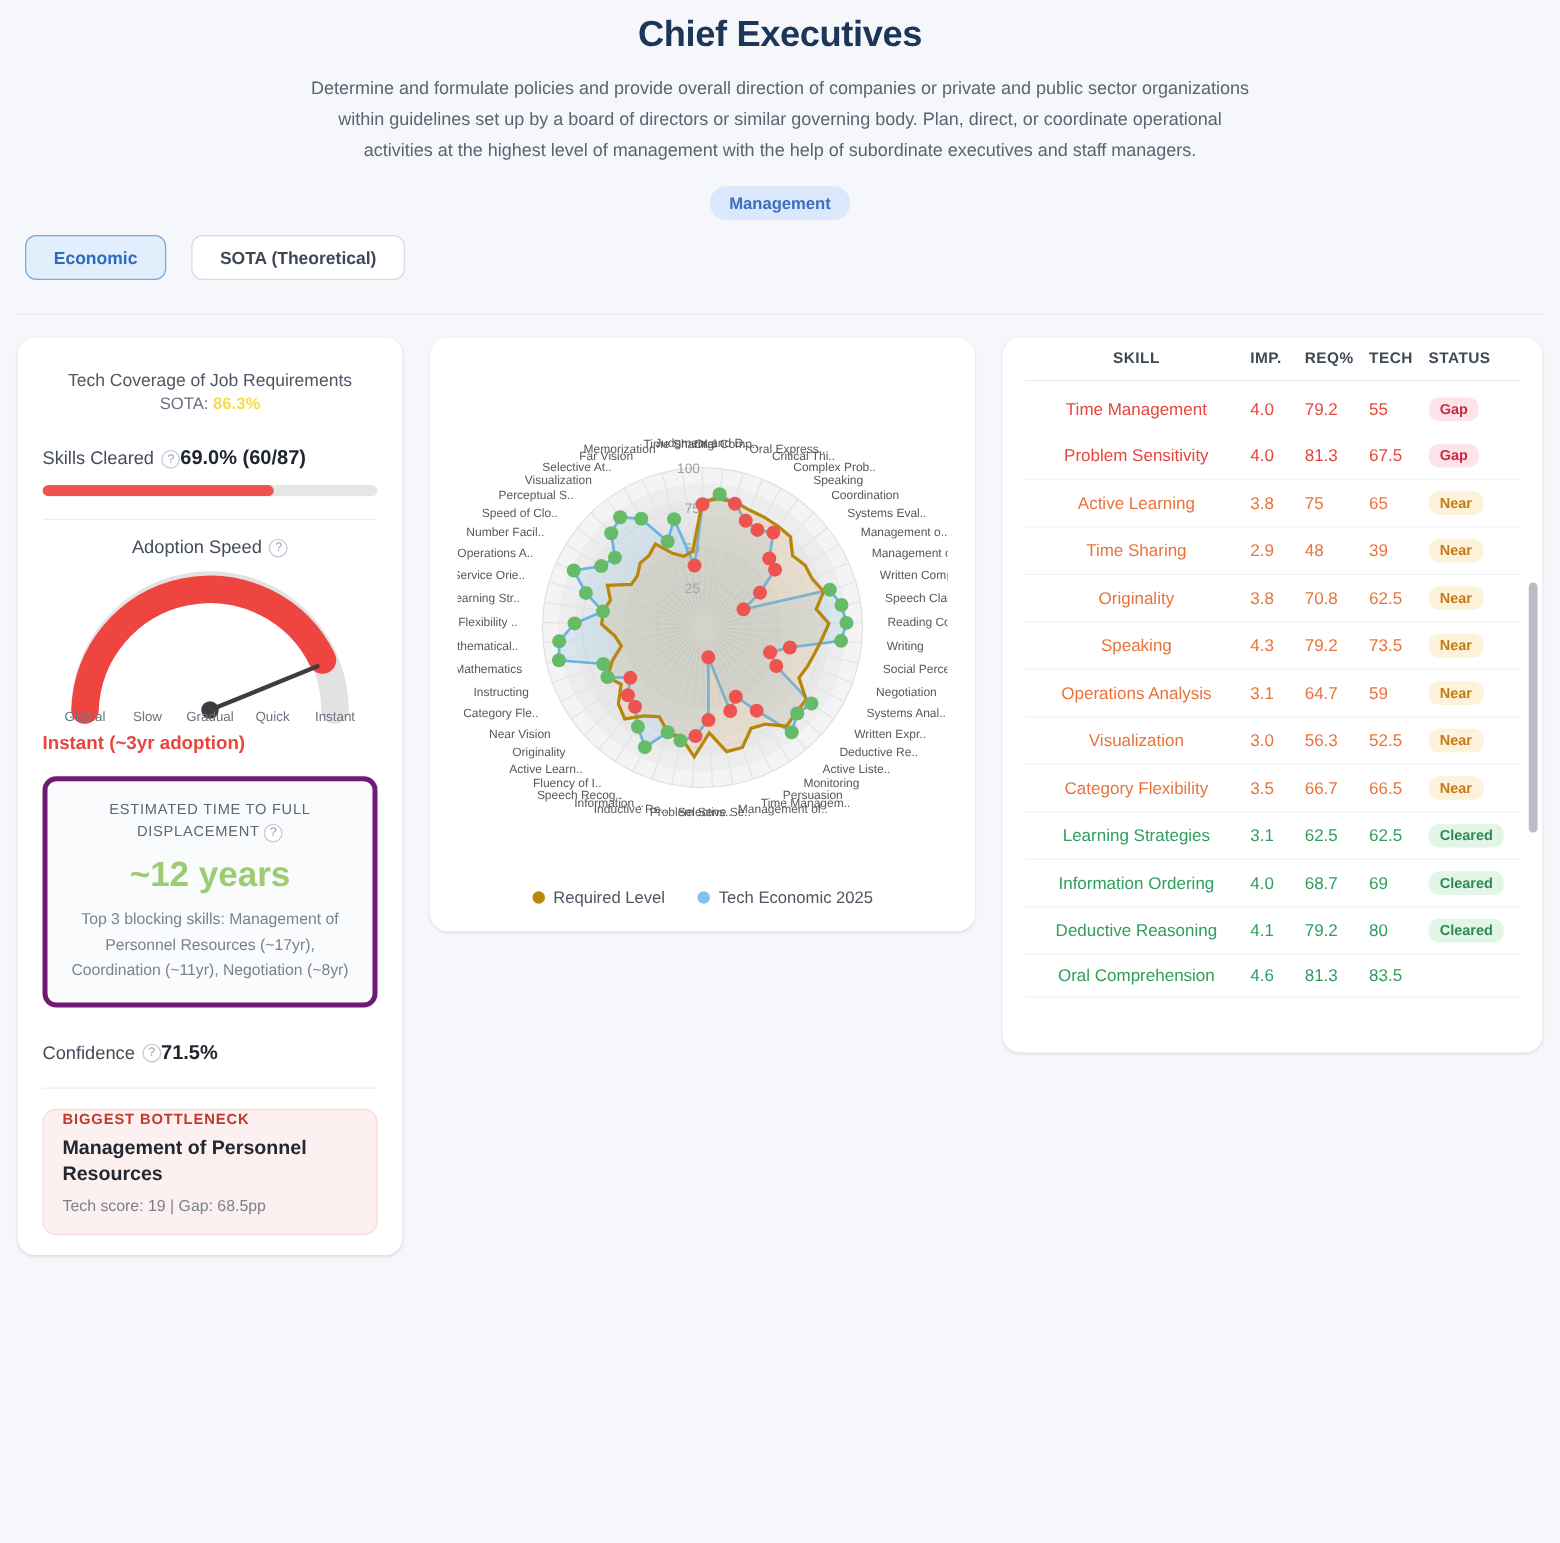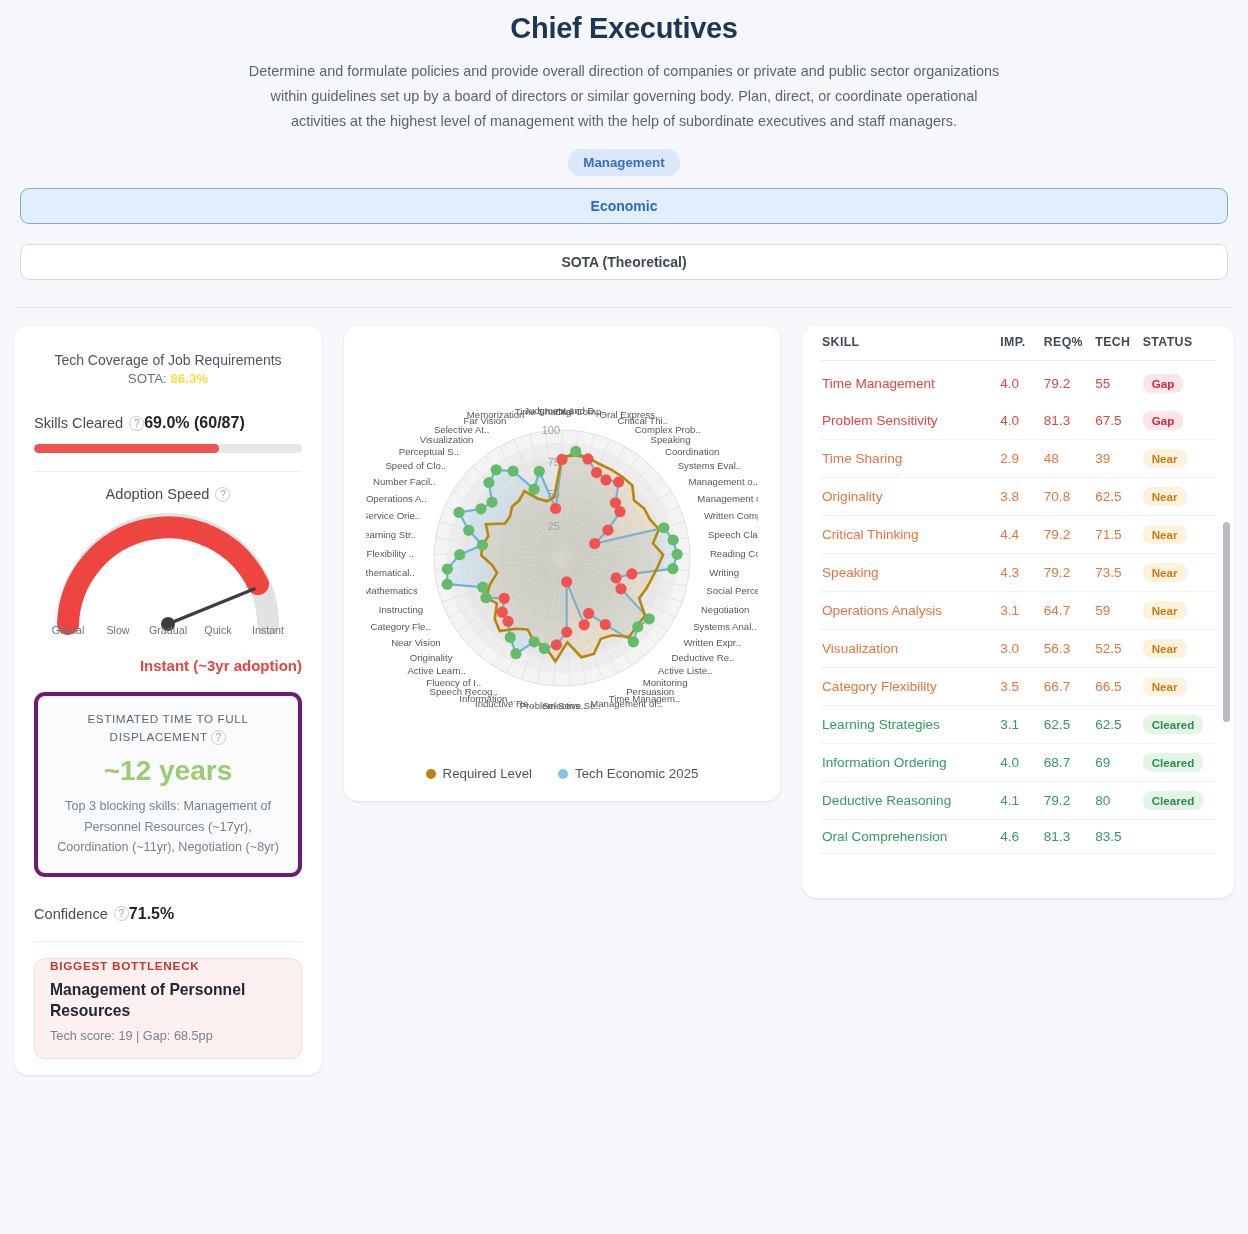--- a/index.html
+++ b/index.html
@@ -20,21 +20,21 @@
   }
   .page-desc {
     max-width:760px; margin:0 auto; font-size:14.4px;
     line-height:1.72; color:#5b6472;
   }
   .cat-badge-wrap { margin-top:16px; }
   .cat-badge {
     display:inline-block; background:#dbe7fb; color:#3b6fbf;
     font-size:13.3px; font-weight:600; padding:6px 15px; border-radius:13px;
   }
-  .tabs { margin:12px 0 0; display:flex; justify-content:center; gap:20px;flex-direction:column; }
+  .tabs { margin:12px 0 0; display:flex; gap:20px; }
   .tab {
     font-size:14px; font-weight:bold; padding:9px 22px;
     border-radius:9px; cursor:pointer; background:#fff;
     border:1.5px solid #d6dbe3; color:#3f4855;
   }
   .tab.active { background:#e3eefc; border-color:#7aa9e0; color:#2c6bbd; }
   .hdr-rule { height:1px; background:#e3e7ee; margin:27px 14px 0; }
 
   
   .grid {
@@ -71,21 +71,21 @@
   .bar-track { height:9px; background:#e6e6e6; border-radius:5px; margin-top:12px; overflow:hidden; }
   .bar-fill { height:100%; background:#ef5350; border-radius:5px; }
   .sep { height:1px; background:#eceef2; margin:18px 0 0; }
 
   
   .gauge-title { text-align:center; font-size:14.6px; color:#434c59; margin:14px 0 4px;
                  display:flex; align-items:center; justify-content:center; gap:6px; }
   .gauge-box { position:relative; width:248px; height:132px; margin:4px auto 0; }
   .gauge-labels { position:relative; width:248px; margin:-14px auto 0; height:16px; }
   .gauge-labels span { position:absolute; font-size:10.7px; color:#6b7280; transform:translateX(-50%); }
-  .gauge-caption { text-align:right; font-size:15px; font-weight:bold; color:#e8453c; margin-top:17px; }
+  .gauge-caption { text-align:left; font-size:15px; font-weight:bold; color:#e8453c; margin-top:2px; }
 
   
   .disp-box {
     border:4px solid #701a75; background:#fafbfc; border-radius:11px;
     padding:14px 14px 16px; margin-top:18px; text-align:center;
   }
   .disp-title {
     font-size:11.7px; letter-spacing:.6px; color:#5e6775; line-height:1.5;
     display:block;
   }
@@ -109,21 +109,21 @@
   .legend-item { display:flex; align-items:center; gap:7px; font-size:13.3px; color:#4d5662; }
   .dot { width:10px; height:10px; border-radius:50%; display:inline-block; }
 
   
   .tbl-scroll { height:572px; overflow:hidden; position:relative; padding:0 18px; }
   table { width:100%; border-collapse:collapse; }
   th, td { text-align:left; padding:9px 2px; font-size:13.6px; white-space:nowrap; }
   thead th { font-size:12.3px; font-weight:bold; color:#3f4855; letter-spacing:.4px;
              border-bottom:1px solid #e7eaef; padding-bottom:11px; }
   tbody td { border-bottom:1px solid #f0f2f5; }
-  .c-skill { width:45%; }
+  .c-skill { width:45%;text-align:center; }
   .c-imp { width:11%; } .c-req { width:13%; } .c-tech { width:12%; } .c-stat { width:19%; }
   .r-gap     { color:#e8453c; }
   .r-near    { color:#e8743c; }
   .r-cleared { color:#2f9e5e; }
   .pill { display:inline-block; font-size:11.6px; font-weight:bold; padding:3px 9px; border-radius:8px; }
   .pill-gap     { background:#fde4e8; color:#c92a45; }
   .pill-near    { background:#fdf3dc; color:#c97a16; }
   .pill-cleared { background:#e3f5e7; color:#2e8b52; }
   .pinned-row td { border-bottom:none; padding-top:13px; }
   .scrollbar {
@@ -423,38 +423,38 @@
         </thead>
         <tbody id="tableBody">
             <tr class="r-gap">
               <td class="c-skill">Problem Sensitivity</td>
               <td class="c-imp">4.0</td>
               <td class="c-req">81.3</td>
               <td class="c-tech">67.5</td>
               <td class="c-stat"><span class="pill pill-gap">Gap</span></td>
             </tr>
             <tr class="r-near">
+              <td class="c-skill">Active Learning</td>
+              <td class="c-imp">3.8</td>
+              <td class="c-req">75</td>
+              <td class="c-tech">65</td>
+              <td class="c-stat"><span class="pill pill-near">Near</span></td>
+            </tr>
+            <tr class="r-near">
               <td class="c-skill">Time Sharing</td>
               <td class="c-imp">2.9</td>
               <td class="c-req">48</td>
               <td class="c-tech">39</td>
               <td class="c-stat"><span class="pill pill-near">Near</span></td>
             </tr>
             <tr class="r-near">
               <td class="c-skill">Originality</td>
               <td class="c-imp">3.8</td>
               <td class="c-req">70.8</td>
               <td class="c-tech">62.5</td>
-              <td class="c-stat"><span class="pill pill-near">Near</span></td>
-            </tr>
-            <tr class="r-near">
-              <td class="c-skill">Critical Thinking</td>
-              <td class="c-imp">4.4</td>
-              <td class="c-req">79.2</td>
-              <td class="c-tech">71.5</td>
               <td class="c-stat"><span class="pill pill-near">Near</span></td>
             </tr>
             <tr class="r-near">
               <td class="c-skill">Speaking</td>
               <td class="c-imp">4.3</td>
               <td class="c-req">79.2</td>
               <td class="c-tech">73.5</td>
               <td class="c-stat"><span class="pill pill-near">Near</span></td>
             </tr>
             <tr class="r-near">

